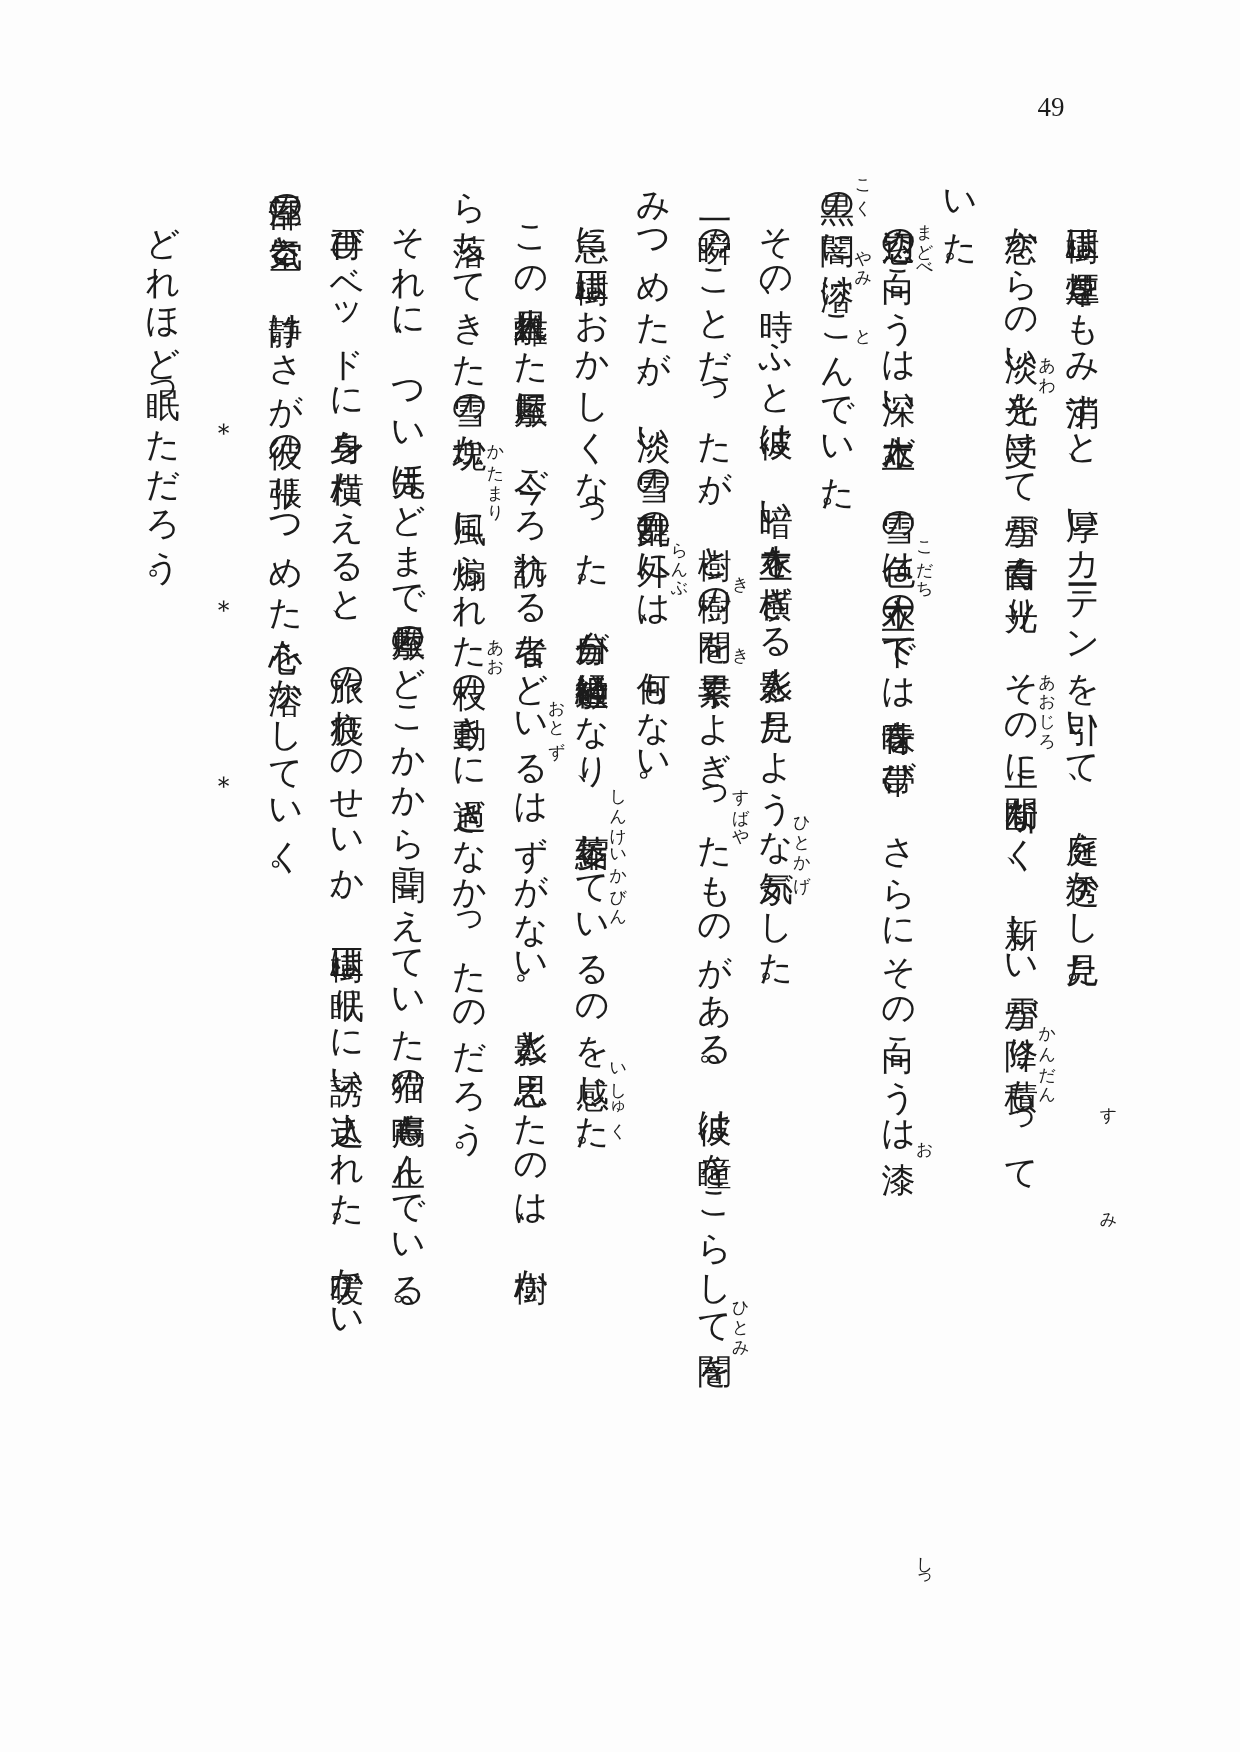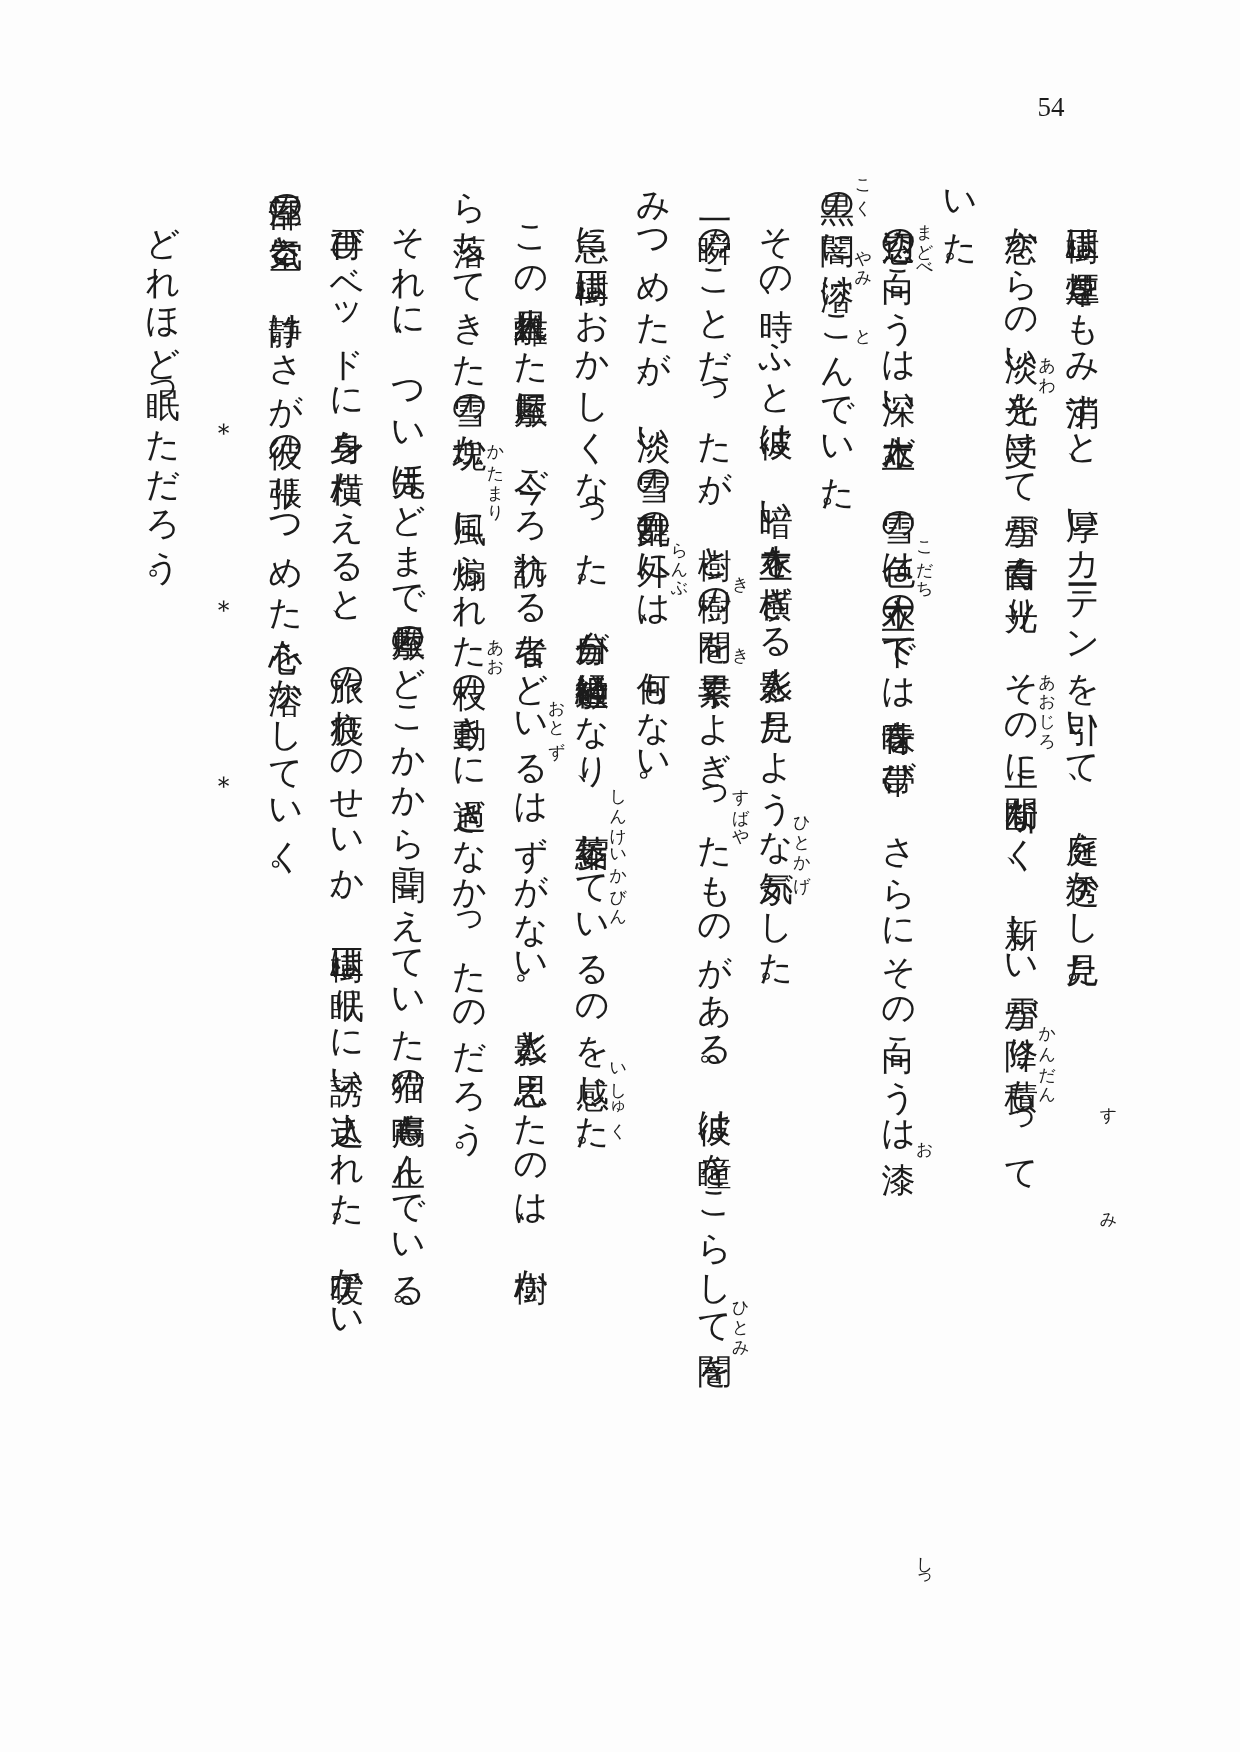--- a/index.html
+++ b/index.html
@@ -48,21 +48,21 @@
     position: absolute;
     width: 34px; height: 36px;
     font-size: 27px;
     line-height: 36px;
     text-align: center;
   }
 </style>
 </head>
 <body style="background: rgb(253, 253, 253); color: rgb(28, 28, 28);">
 
-<div class="page-number">54</div>
+<div class="page-number">49</div>
 <div class="text-area">
     <div class="furigana" style="left: 1098px; top: 1094.65px;">す</div>
     <div class="furigana" style="left: 1098px; top: 1200.55px;">み</div>
     <div class="column indent" style="left: 1065px;">正樹は煙草をもみ消すと、厚いカーテンを引いて、庭を透かし見た。</div>
     <div class="furigana" style="left: 1036.7px; top: 344.55px;">あわ</div>
     <div class="furigana" style="left: 1036.7px; top: 662.3px;">あおじろ</div>
     <div class="furigana" style="left: 1036.7px; top: 1015.3px;">かんだん</div>
     <div class="column indent" style="left: 1003.7px;">窓からの淡い光を受けて雪が青白く光り、その上に間断なく、新しい雪が降り積もって</div>
     <div class="column" style="left: 942.4px;">いた。</div>
     <div class="furigana" style="left: 914.1px; top: 212.2px;">まどべ</div>

